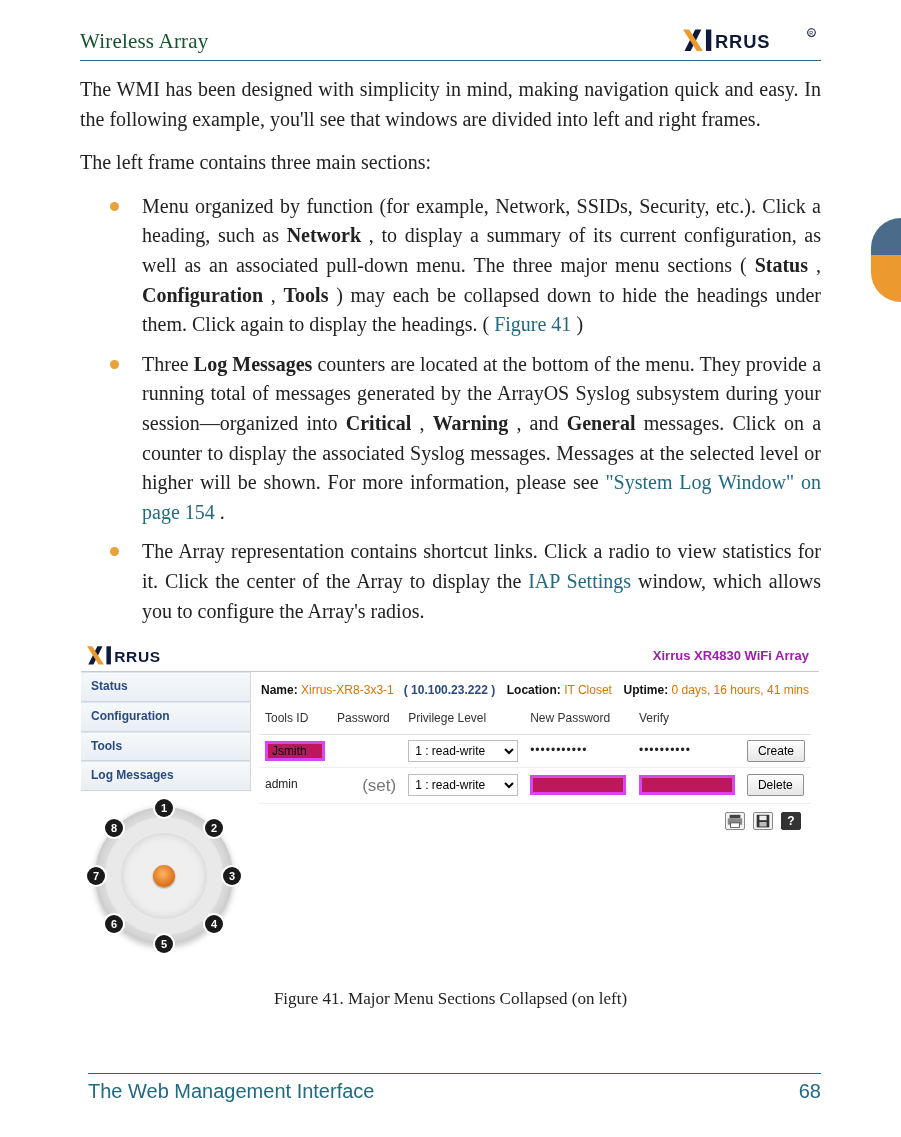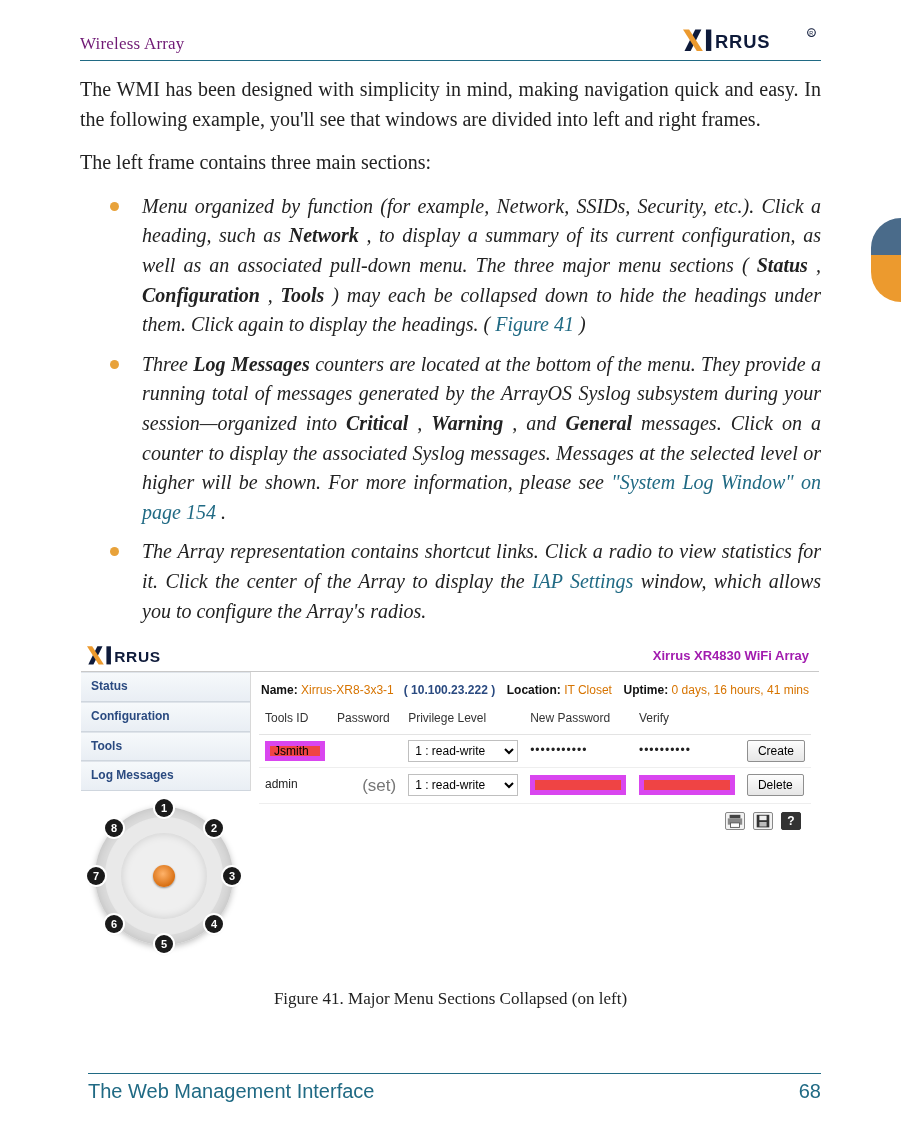--- a/index.html
+++ b/index.html
@@ -16,41 +16,40 @@
     padding: 0 80px 0 80px;
   }
   
   .hdr {
     display: flex;
     align-items: flex-end;
     justify-content: space-between;
     padding-top: 28px;
   }
   .hdr-title {
-    color: #701a75;
-    font-size: 17px;
+    color: #14532d;
+    font-size: 21px;
     letter-spacing: .2px;
   }
   .logo-xirrus { display: flex; align-items: center; gap: 6px; }
   .hr-top, .hr-bot {
     border: none;
     border-top: 1px solid #206a84;
     margin-top: 6px;
   }
   
   .content { padding-top: 14px; font-size: 20px; line-height: 1.48; }
   .para { margin-bottom: 14px; text-align: justify; }
   .para-left { margin-bottom: 14px; }
   ul.bul { list-style: none; padding-left: 0; }
   ul.bul > li {
     position: relative;
     padding-left: 62px;
     margin-bottom: 10px;
     text-align: justify;
-    font-style: italic;
   }
   ul.bul > li::before {
     content: "";
     position: absolute;
     left: 30px; top: 10px;
     width: 9px; height: 9px;
     border-radius: 50%;
     background: #e8a23a;
   }
   b { font-weight: 700; }
@@ -139,21 +138,21 @@
     font-weight:400; color:#333; text-align:left;
     padding: 4px 6px 6px 6px;
     border-bottom: 1px solid #e3e3e3;
   }
   .tbl td {
     padding: 5px 6px;
     border-bottom: 1px solid #eee;
     vertical-align: middle;
   }
   .inpt {
-    border:5px solid #d946ef; background:#ef4444;
+    border:3px solid #d946ef; background:#be185d;
     height:20px; padding:1px 4px; font-size:12px;
     width: 100%;
   }
   .inpt.narrow { width: 96px; }
   .sel {
     border:1px solid #bfbfbf; background:#fff;
     height:22px; font-size:12px; padding:1px 2px;
     width: 110px;
   }
   .btn {

